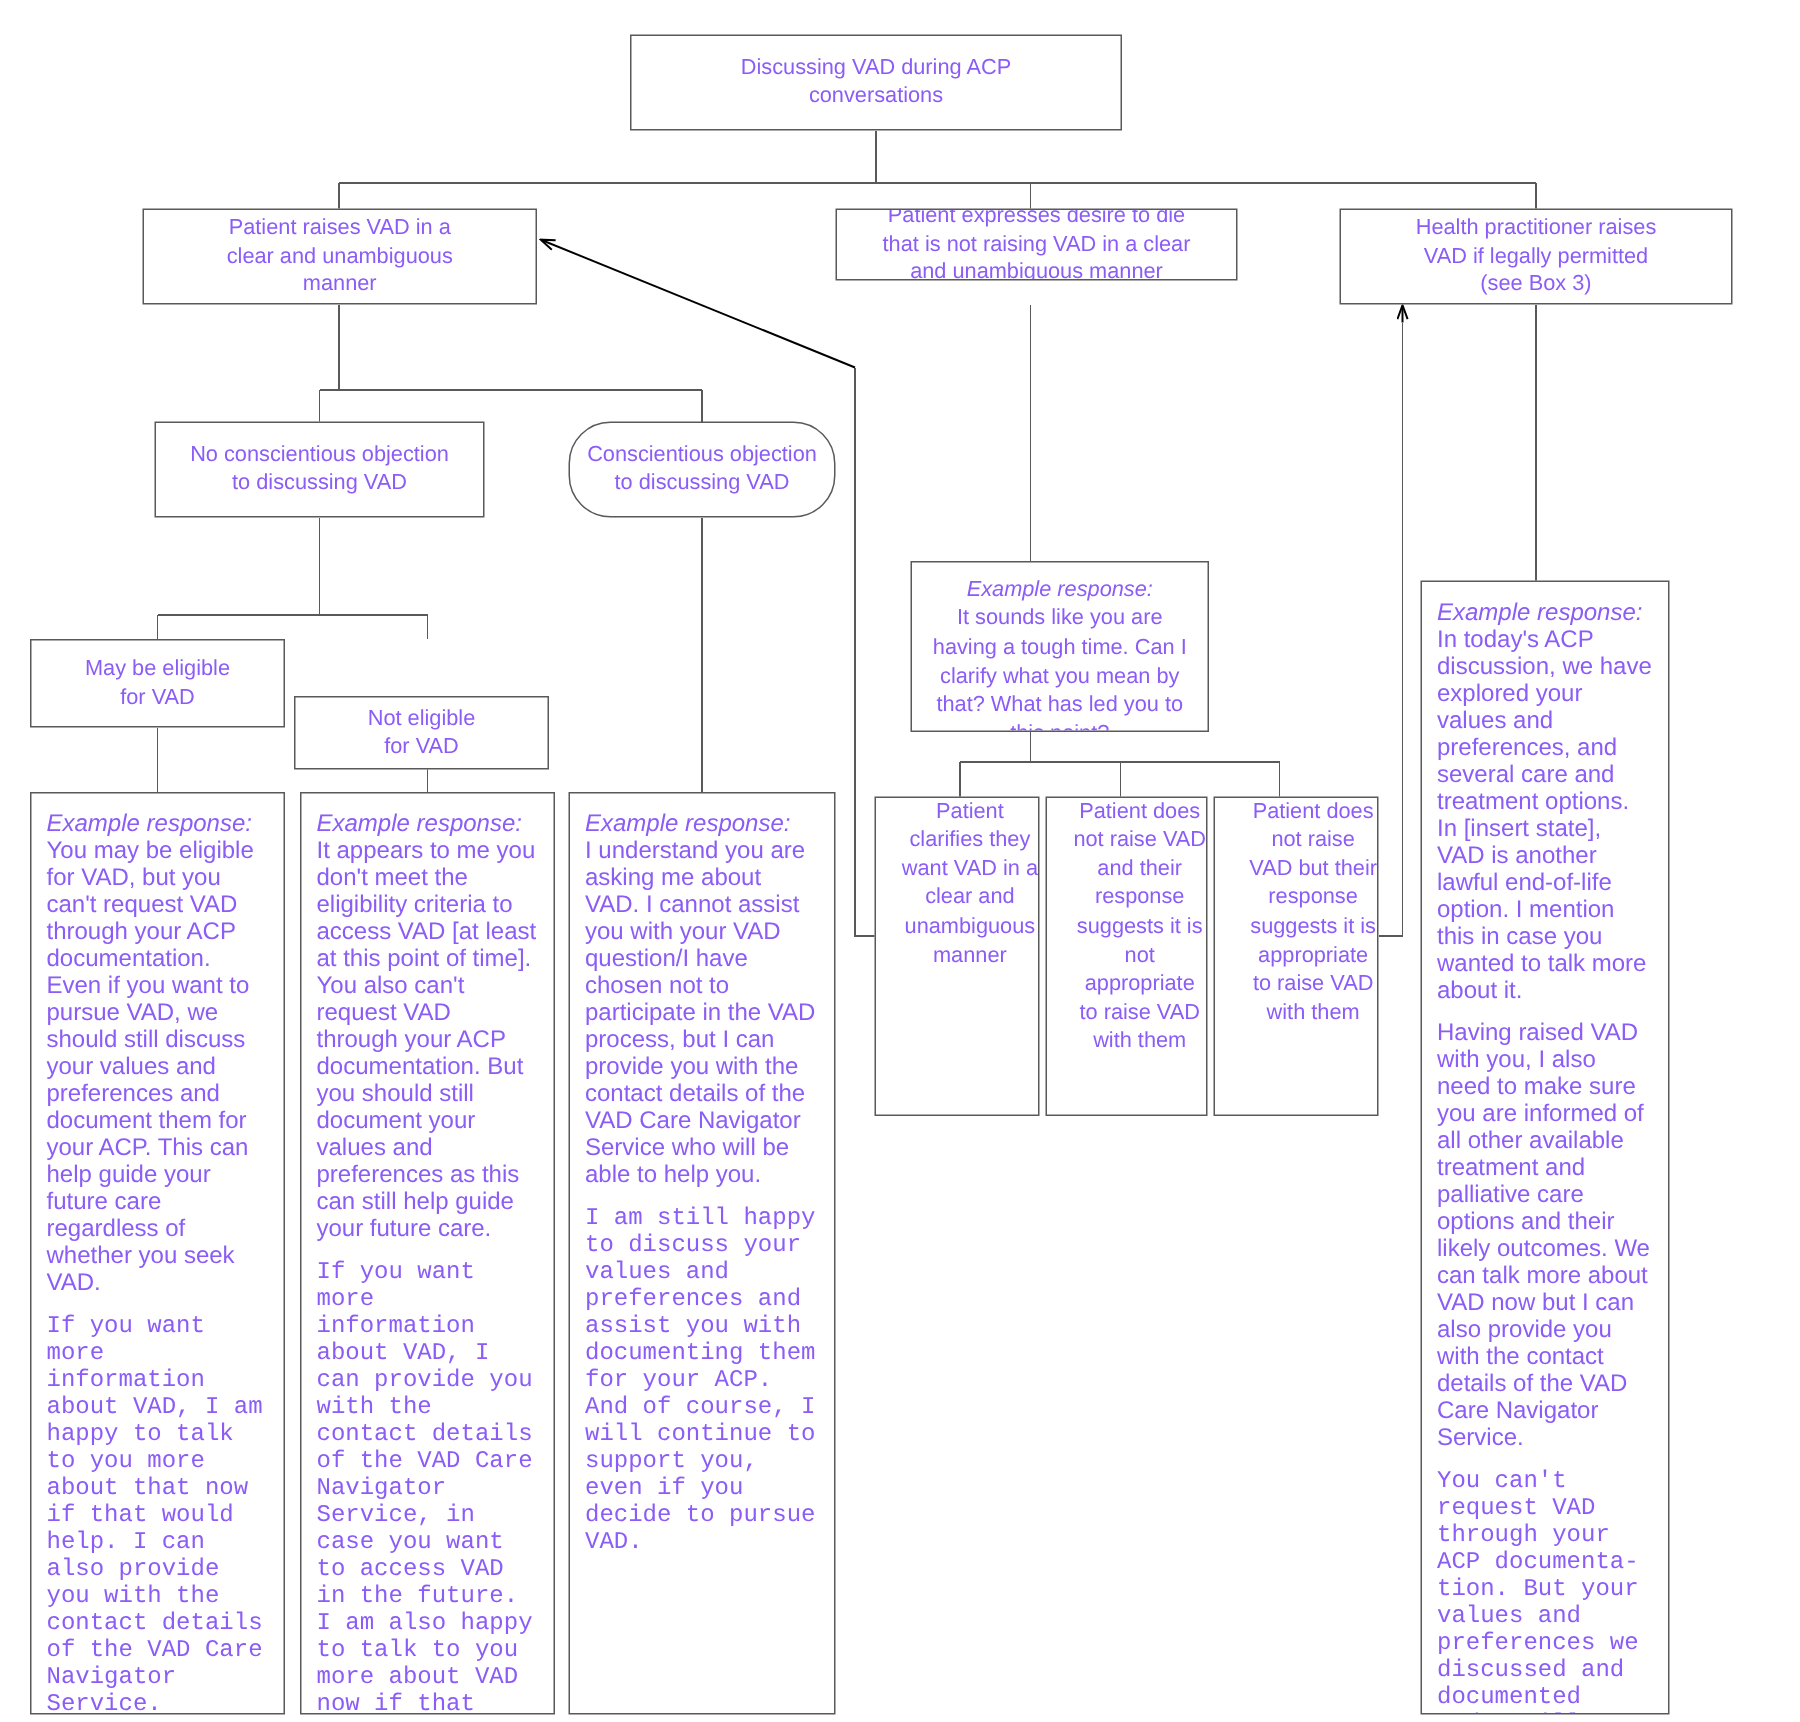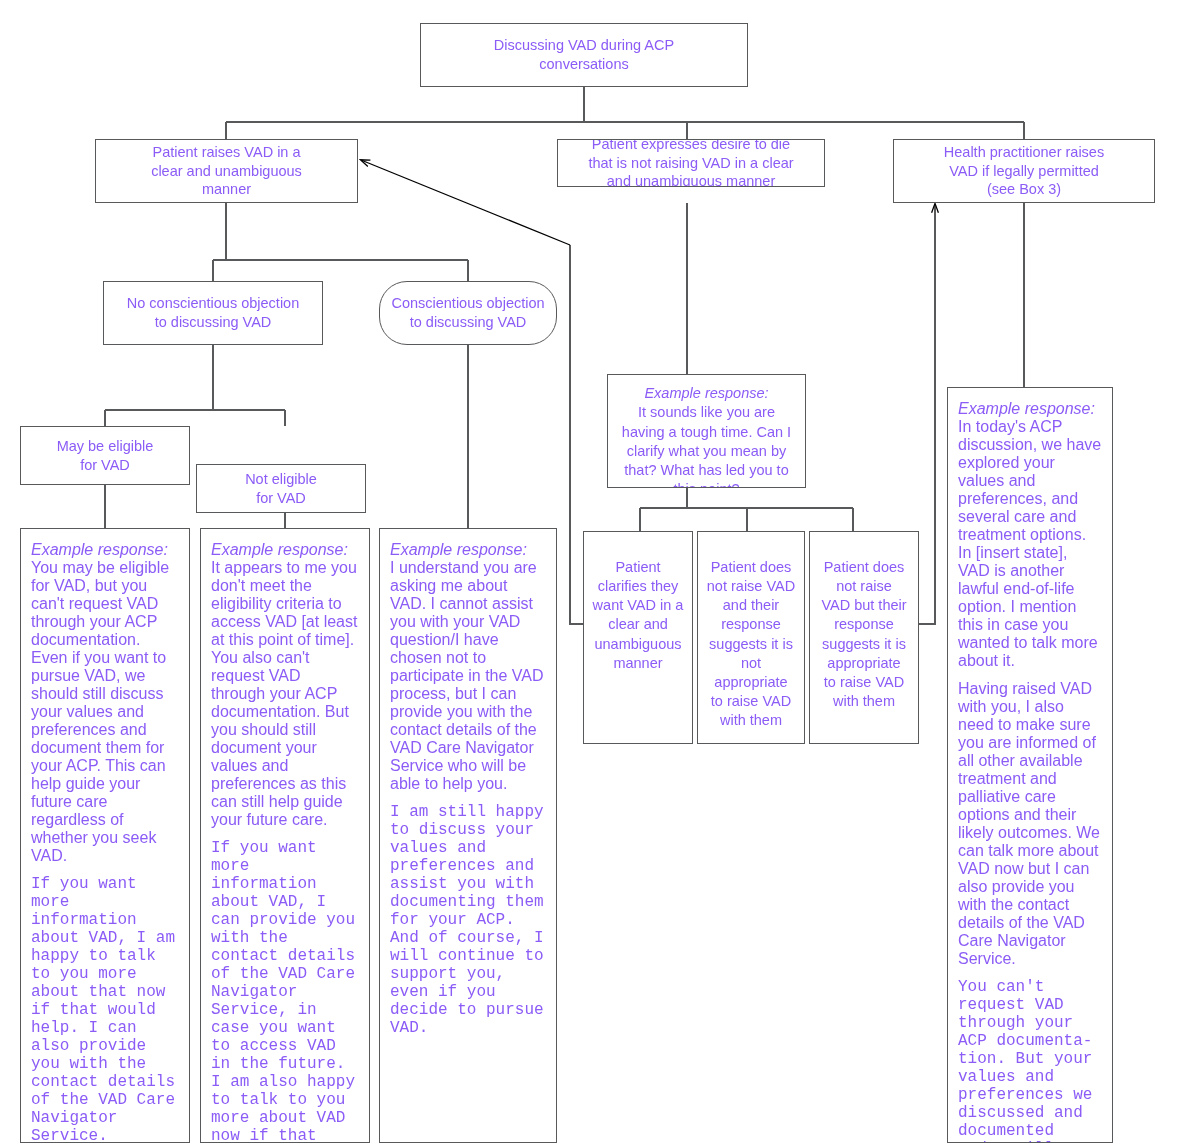--- a/index.html
+++ b/index.html
@@ -72,23 +72,22 @@
   .node.exampleblock .txt {
     font-size: 14.5px;
     line-height: 1.33;
   }
   .node.exampleblock .lead {
     font-style: italic;
   }
   .node.tall {
     display: flex;
     align-items: flex-start;
-    justify-content: center;
+    justify-content: flex-end;
     text-align: center;
-    padding-top: 26px;
   }
   .node.tall .txt {
     font-size: 14.5px;
     line-height: 1.32;
   }
 </style>
 </head>
 <body>
 
 <div id="canvas">

